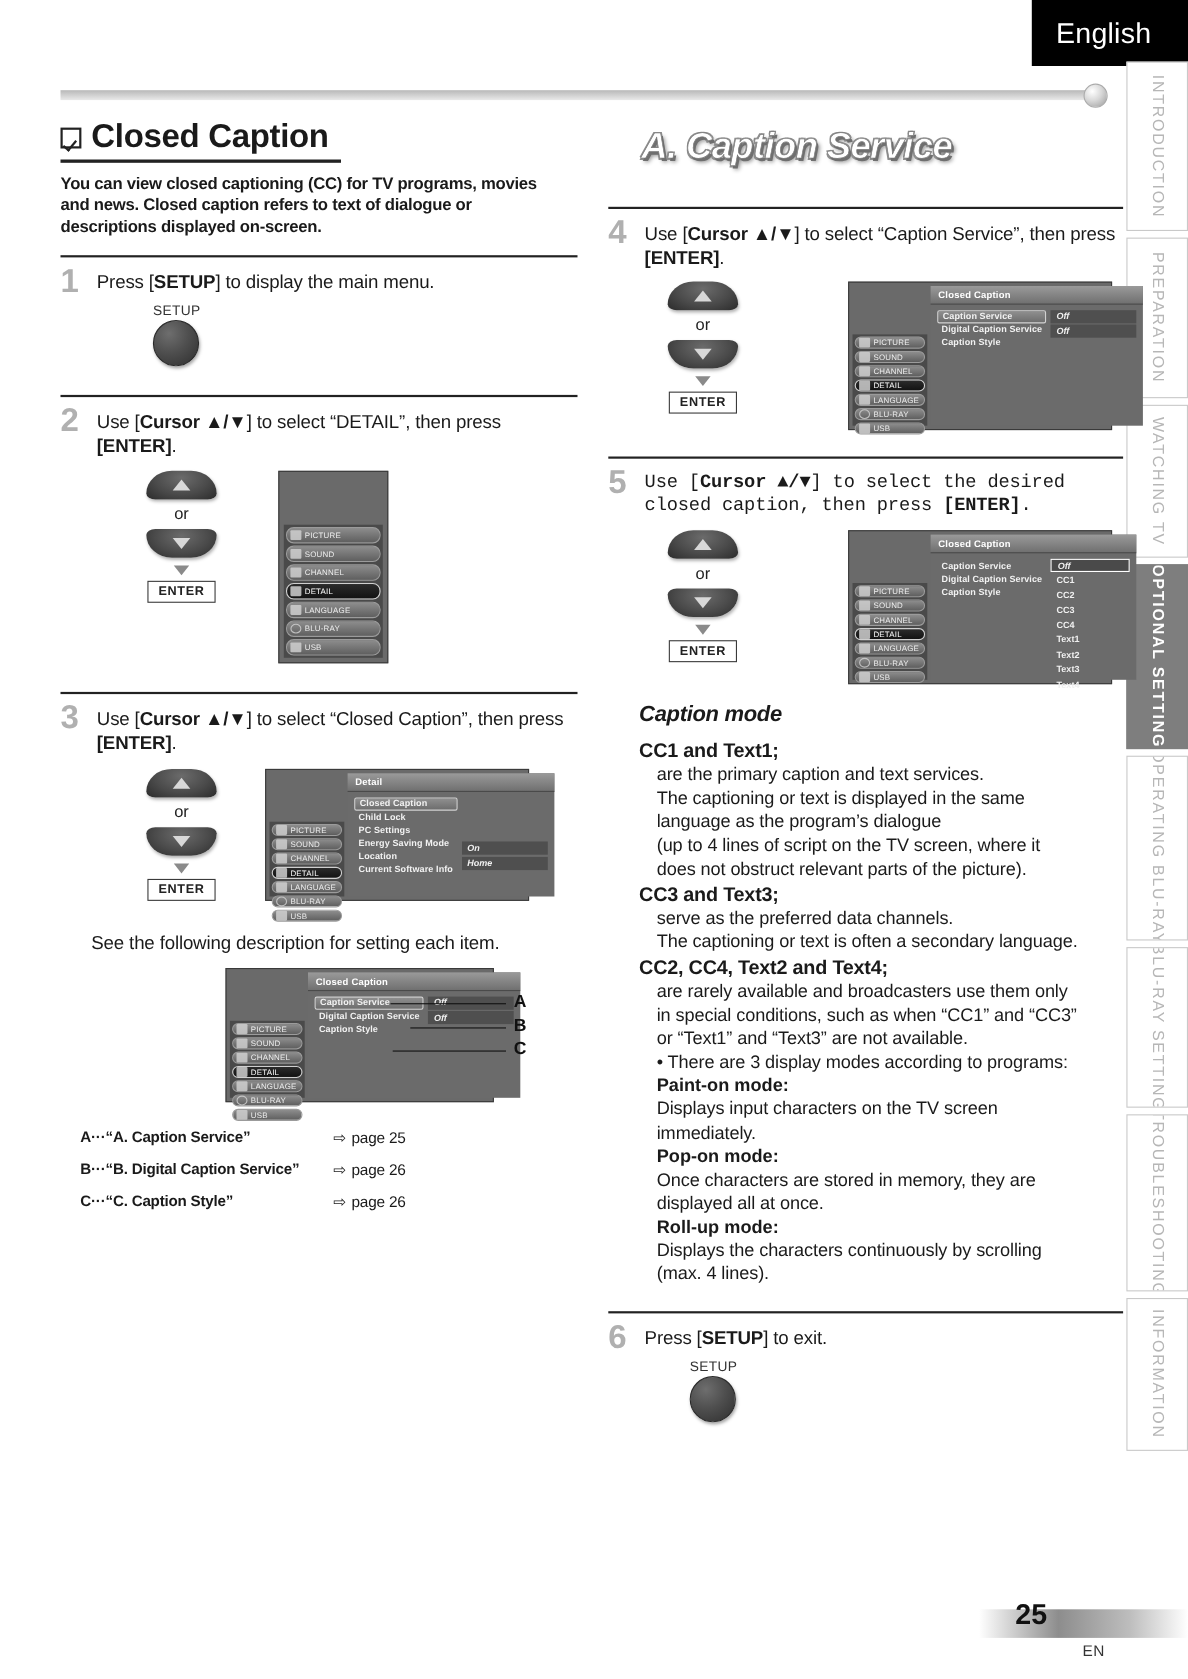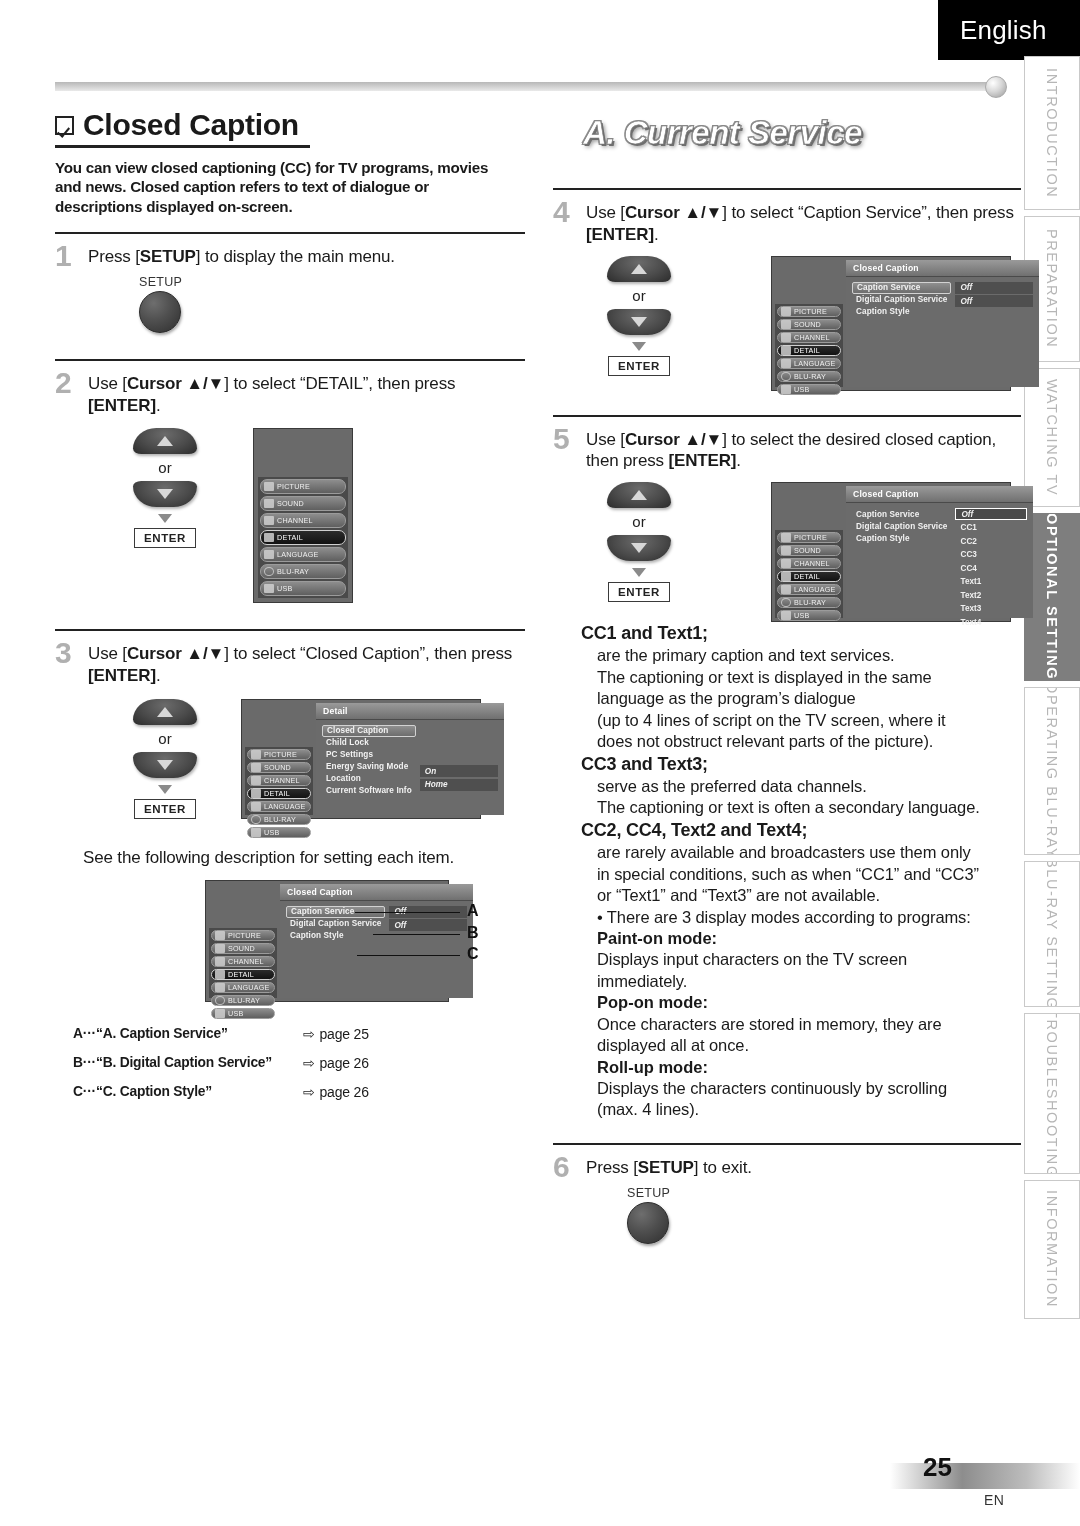--- a/index.html
+++ b/index.html
@@ -680,21 +680,21 @@
           <div class="lbl">C···“C. Caption Style”</div>
           <div class="pg"><span class="arw">⇨</span><span class="pgt">page 26</span></div>
         </div>
       </div>
 
   </div>
 
   <div class="col-right">
 
     <div class="banner">
-      <div class="banner-text">A. Current Service</div>
+      <div class="banner-text">A. Caption Service</div>
     </div>
 
     <div class="step" style="margin-top:6px;">
       <div class="step-head">
         <div class="step-num">4</div>
         <div class="step-body" style="width:432px;">
           <span>Use [</span><b>Cursor ▲/▼</b><span>] to select “Caption Service”, then press </span><b>[ENTER]</b><span>.</span>
         </div>
       </div>
       <div style="display:flex;align-items:flex-start;margin-top:10px;">
@@ -755,21 +755,21 @@
                 </div>
             </div>
           </div>
         </div>
       </div>
     </div>
 
     <div class="step" style="margin-top:24px;">
       <div class="step-head">
         <div class="step-num">5</div>
-        <div class="step-body" style="width:445px;">
+        <div class="step-body" style="width:445px;font-family:Liberation Mono, monospace;">
           <span>Use [</span><b>Cursor ▲/▼</b><span>] to select the desired closed caption, then press </span><b>[ENTER]</b><span>.</span>
         </div>
       </div>
       <div style="display:flex;align-items:flex-start;margin-top:10px;">
         <div class="cursor-stack" style="margin-left:36px;">
           <div class="arrow-key up">
               <div class="tri tri-up"></div>
             </div>
           <div class="or-text">or</div>
           <div class="arrow-key down">
@@ -827,20 +827,21 @@
                   <div class="osd-val plain">Text2</div>
                   <div class="osd-val plain">Text3</div>
                   <div class="osd-val plain">Text4</div>
                 </div>
             </div>
           </div>
         </div>
       </div>
     </div>
 
+    <div class="cap-mode-title">Caption mode</div>
     <div id="cap-blocks">
         <div class="cap-term">CC1 and Text1;</div>
         <div class="cap-desc">are the primary caption and text services.</div>
         <div class="cap-desc">The captioning or text is displayed in the same</div>
         <div class="cap-desc">language as the program’s dialogue</div>
         <div class="cap-desc">(up to 4 lines of script on the TV screen, where it</div>
         <div class="cap-desc">does not obstruct relevant parts of the picture).</div>
         <div class="cap-term">CC3 and Text3;</div>
         <div class="cap-desc">serve as the preferred data channels.</div>
         <div class="cap-desc">The captioning or text is often a secondary language.</div>

